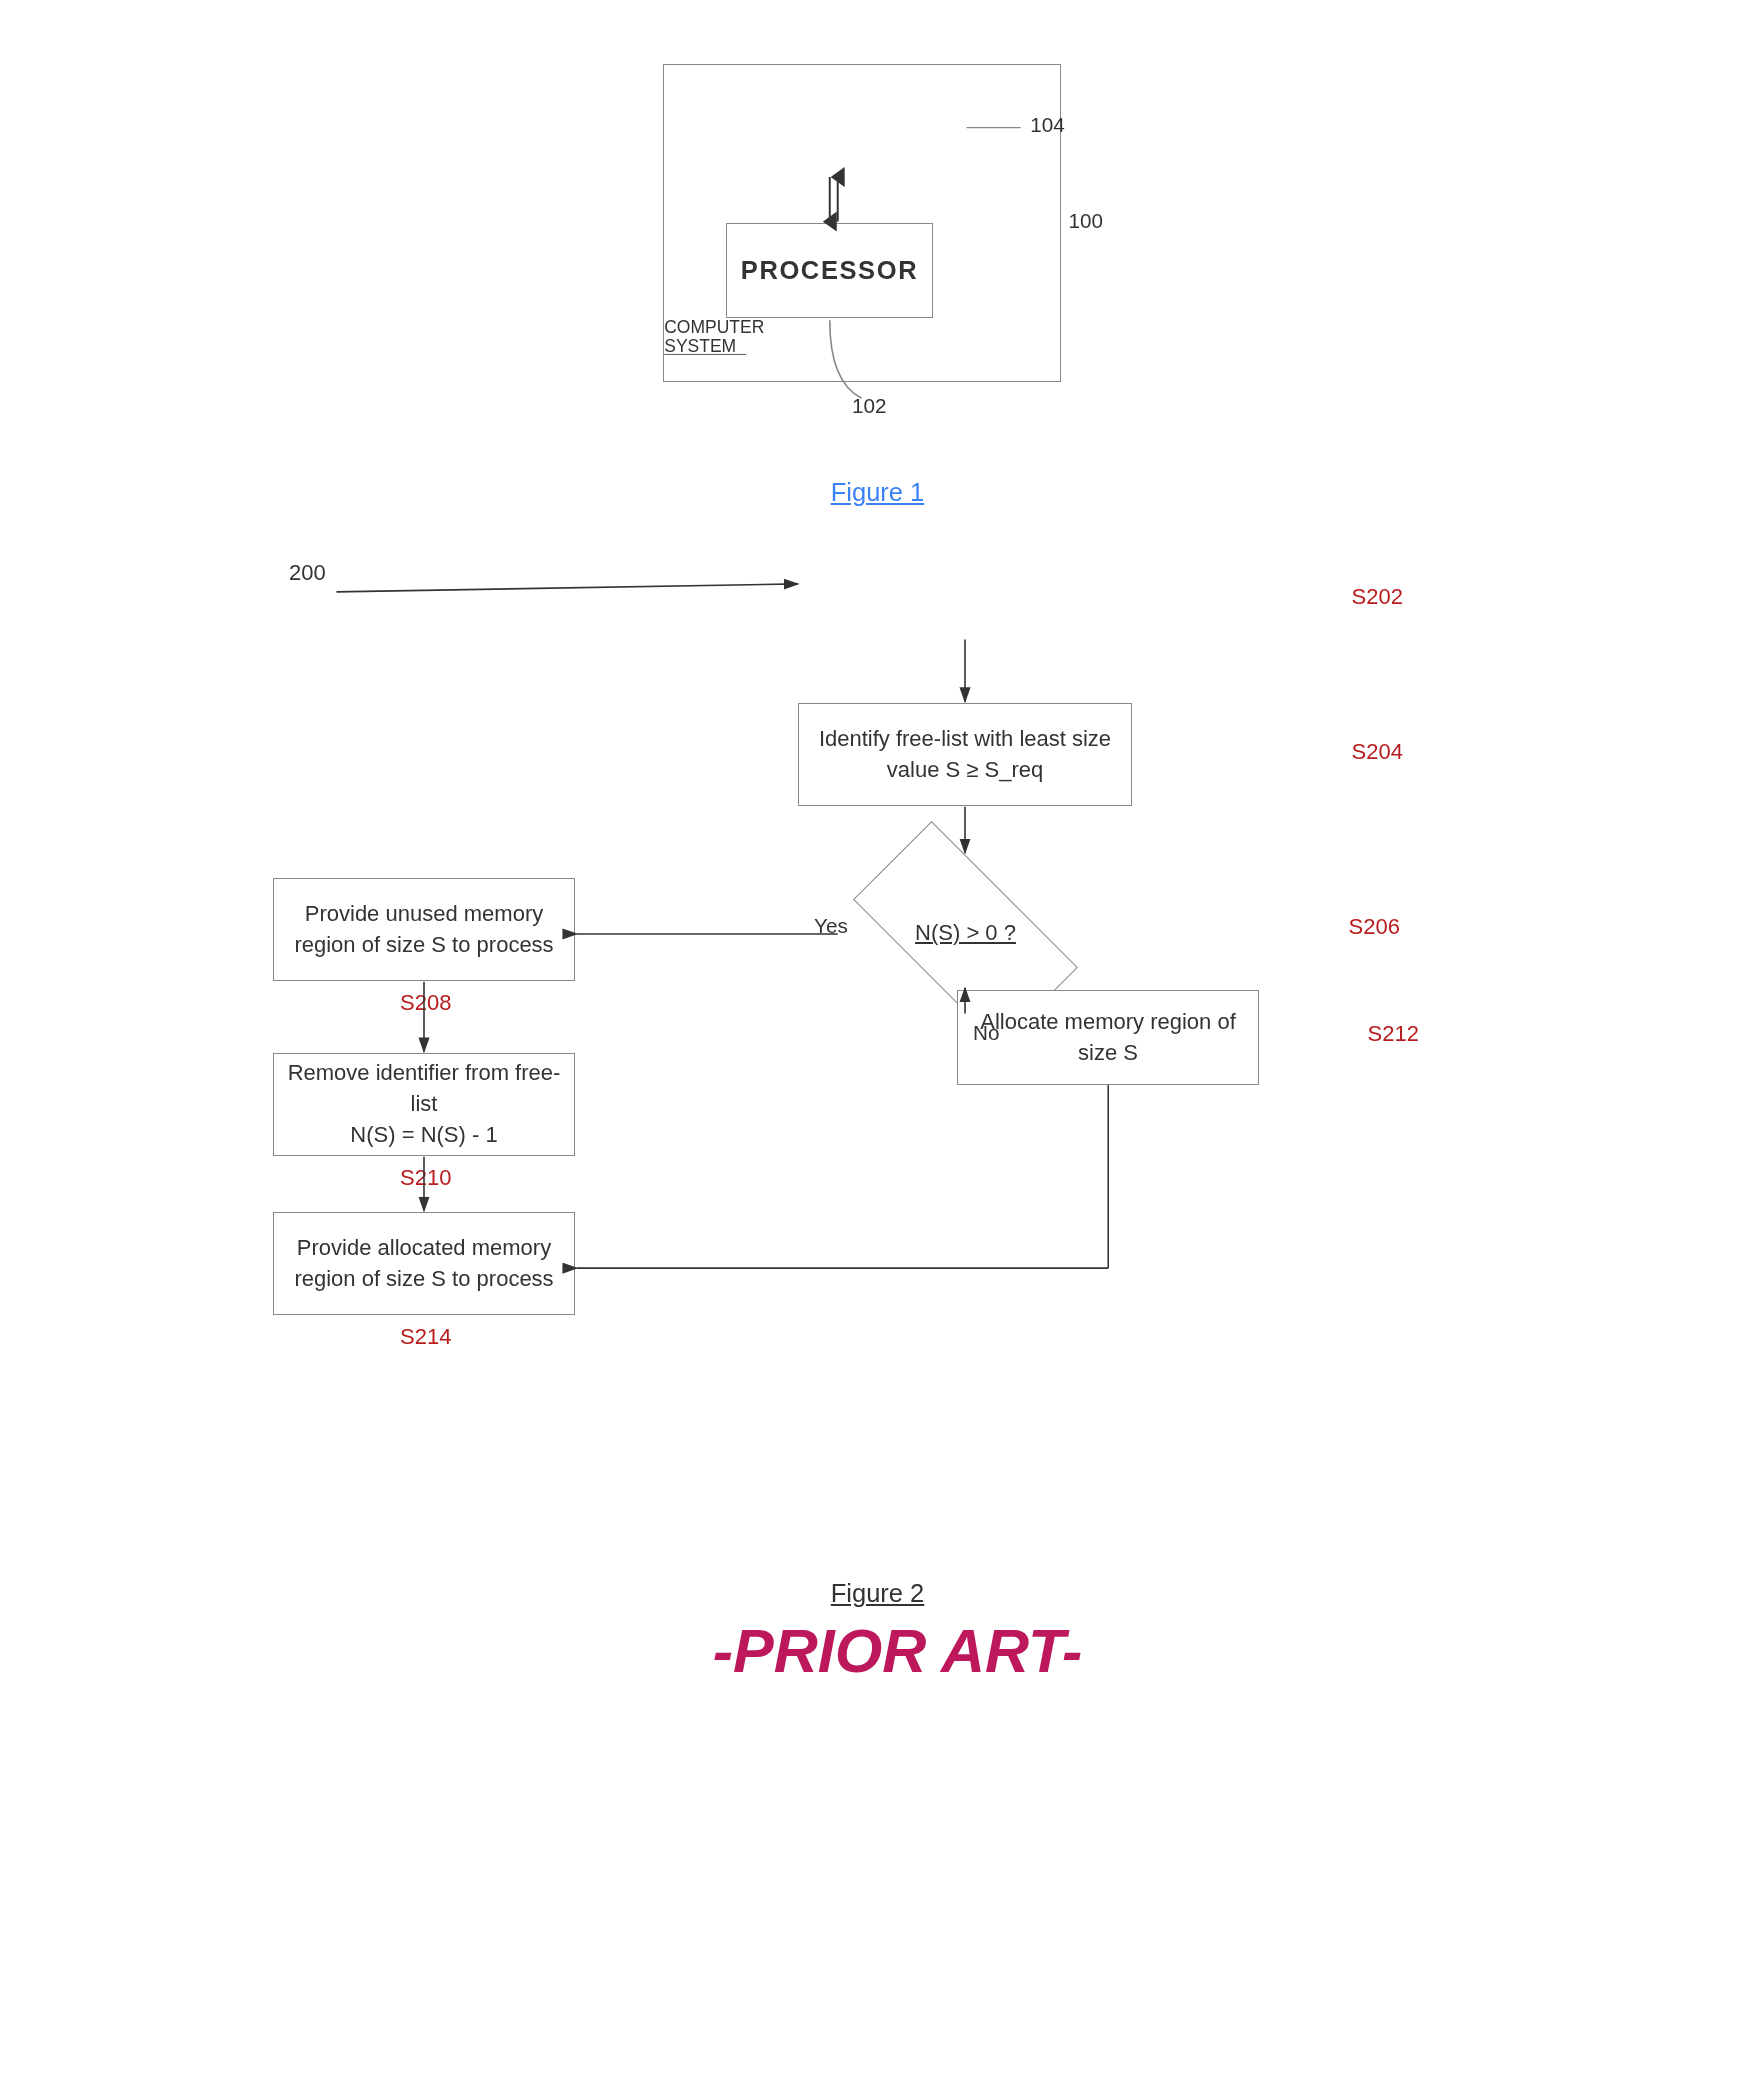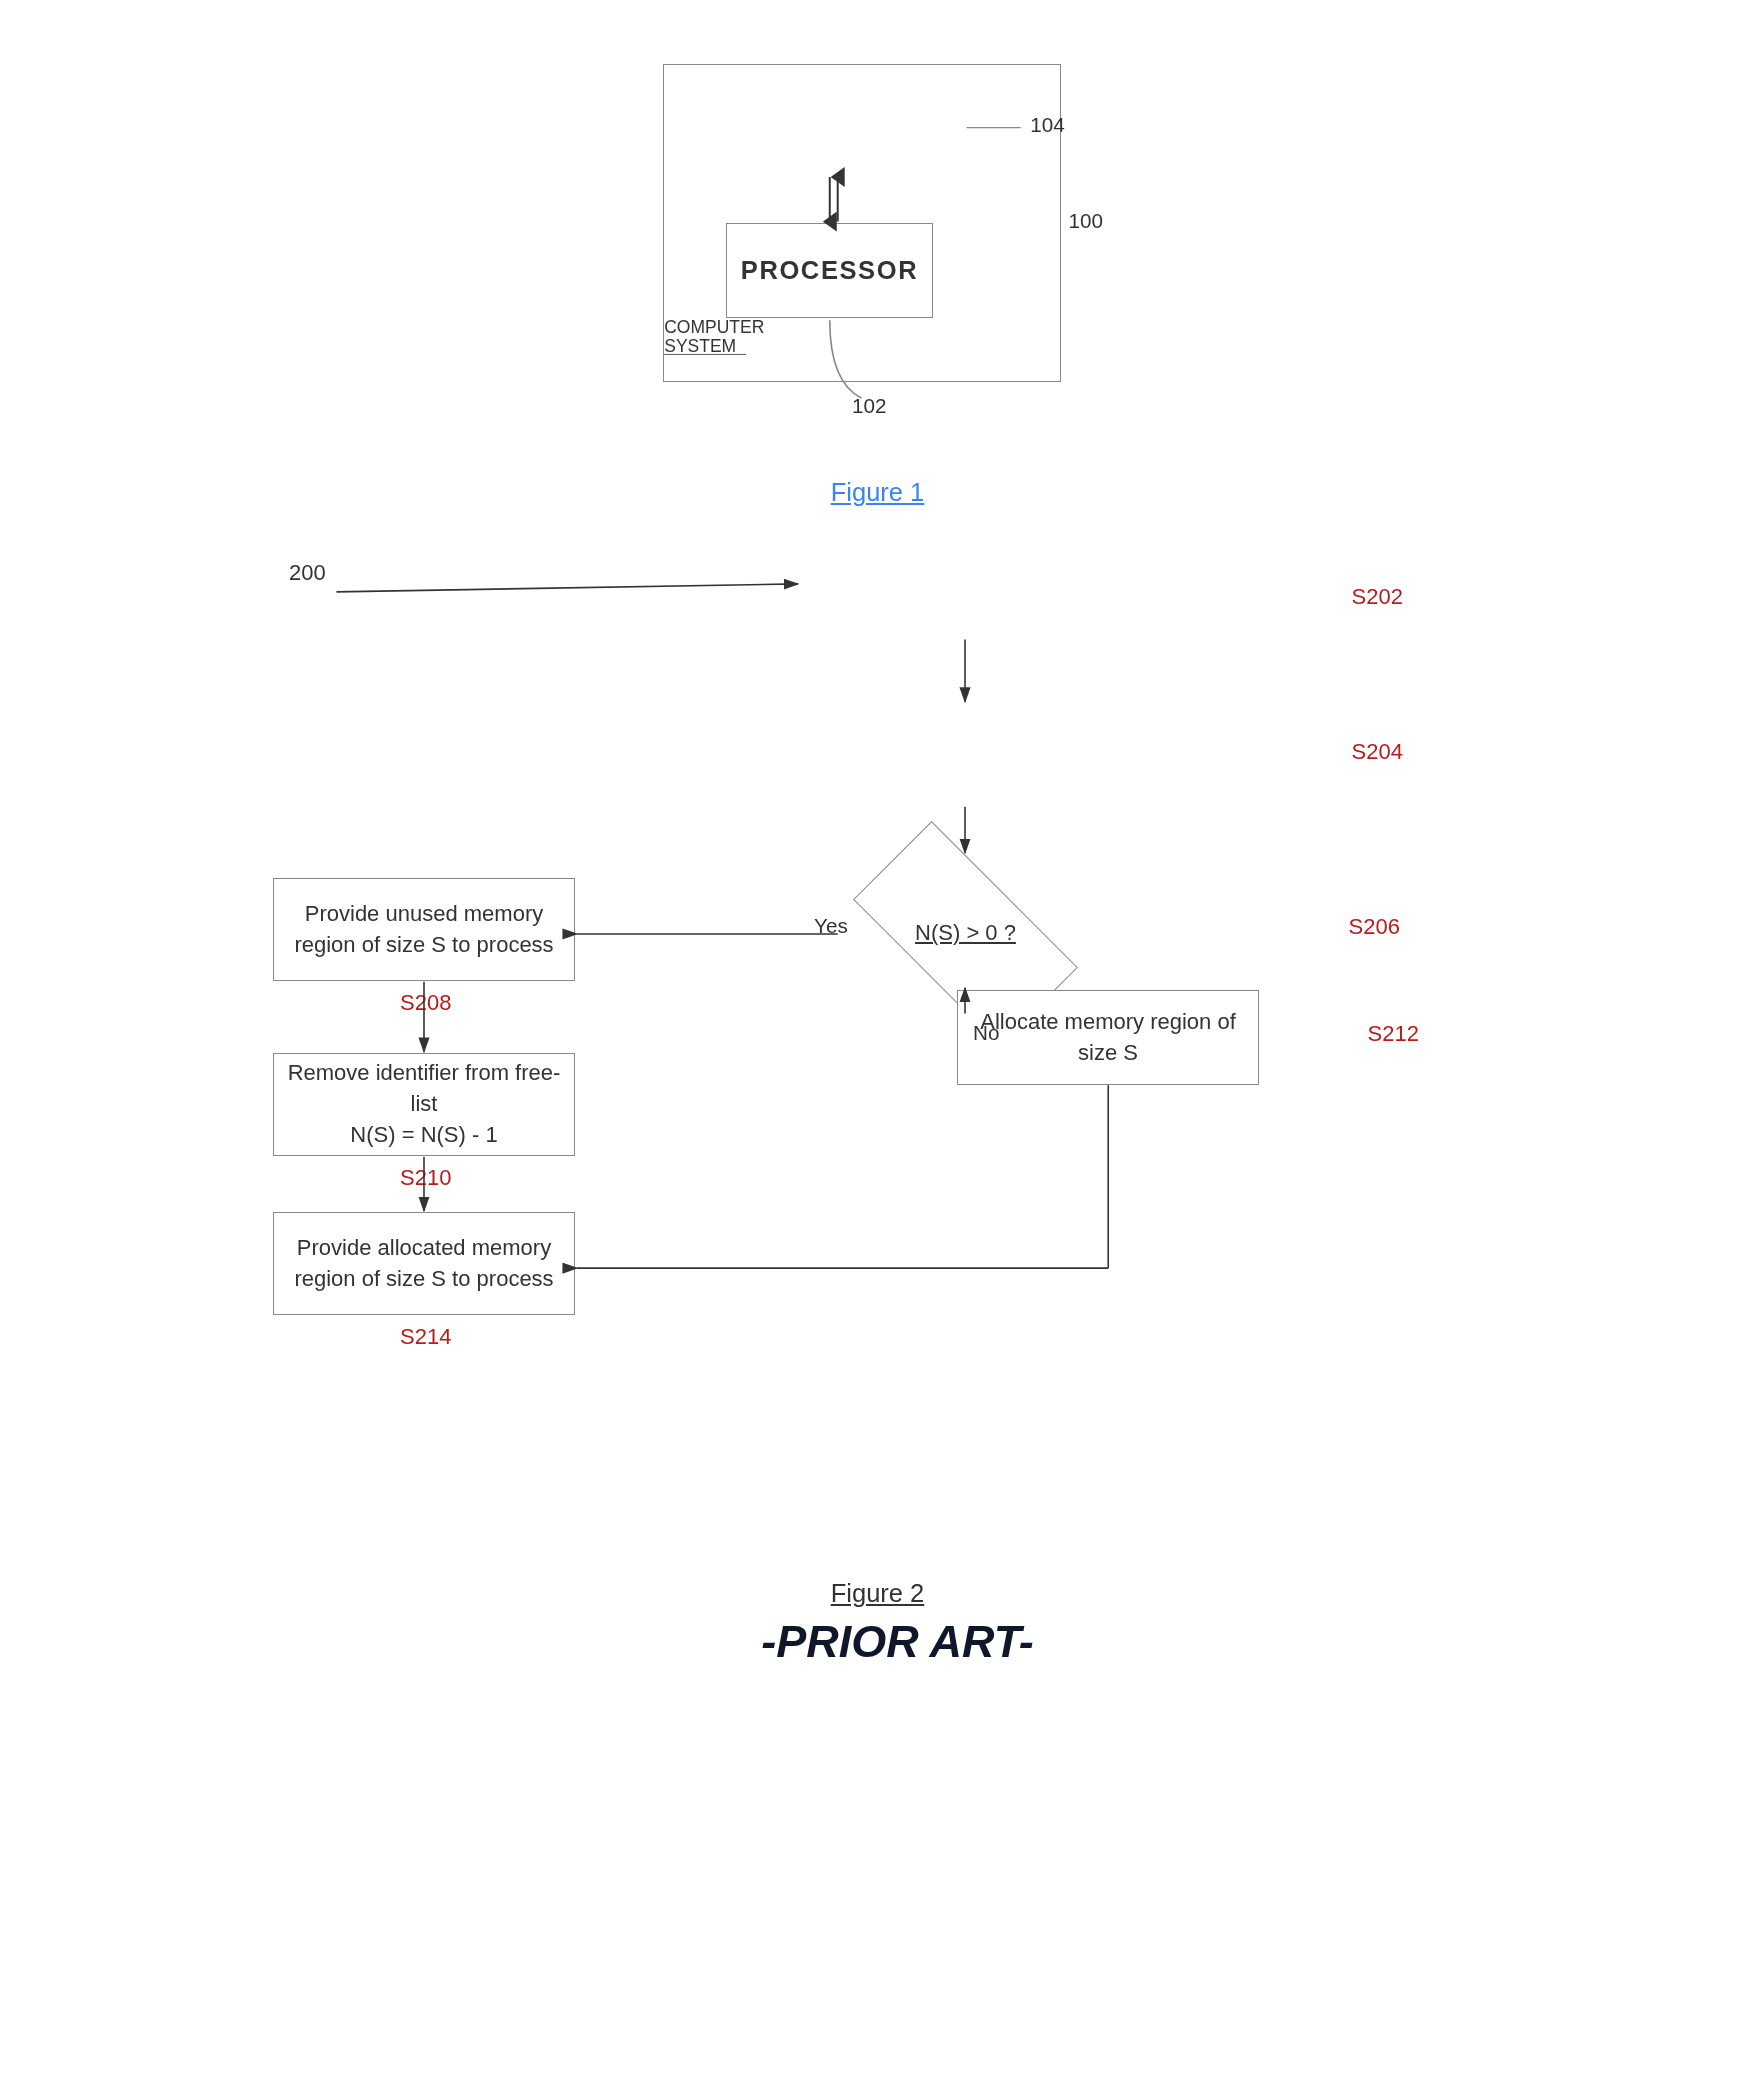--- a/index.html
+++ b/index.html
@@ -175,24 +175,24 @@
     }
 
     .figure2-label {
       font-size: 25.5px;
       color: #333;
       text-decoration: underline;
       margin-bottom: 8px;
     }
 
     .prior-art-label {
-      font-size: 45px;
+      font-size: 61px;
       font-weight: bold;
       font-style: italic;
-      color: #0f172a;
+      color: #be185d;
       margin-left: 40px;
     }
   </style>
 </head>
 <body>
 
 <div class="page-container">
 
   <div class="figure1-container">
 
@@ -242,20 +242,23 @@
   </div>
 
   <div class="figure-label">Figure 1</div>
 
   <div class="flowchart-container">
 
     <div class="label-200" style="top:16px; left:48px;">200</div>
 
     <div class="step-label" style="top:40px; right:111px;">S202</div>
 
+    <div class="fc-box" style="top:159px; left:557px; width:334px; height:103px;">
+      <span>Identify free-list with least size value S ≥ S_req</span>
+    </div>
     <div class="step-label" style="top:195px; right:111px;">S204</div>
 
     <div class="fc-diamond" style="top:310px; left:597px; width:255px; height:159px;">
       <div class="fc-diamond-inner"></div>
       <span class="fc-diamond-text">N(S) &gt; 0 ?</span>
     </div>
     <div class="step-label" style="top:370px; right:114px;">S206</div>
 
     <div class="fc-box" style="top:334px; left:32px; width:302px; height:103px;">
       <span>Provide unused memory region of size S to process</span>

